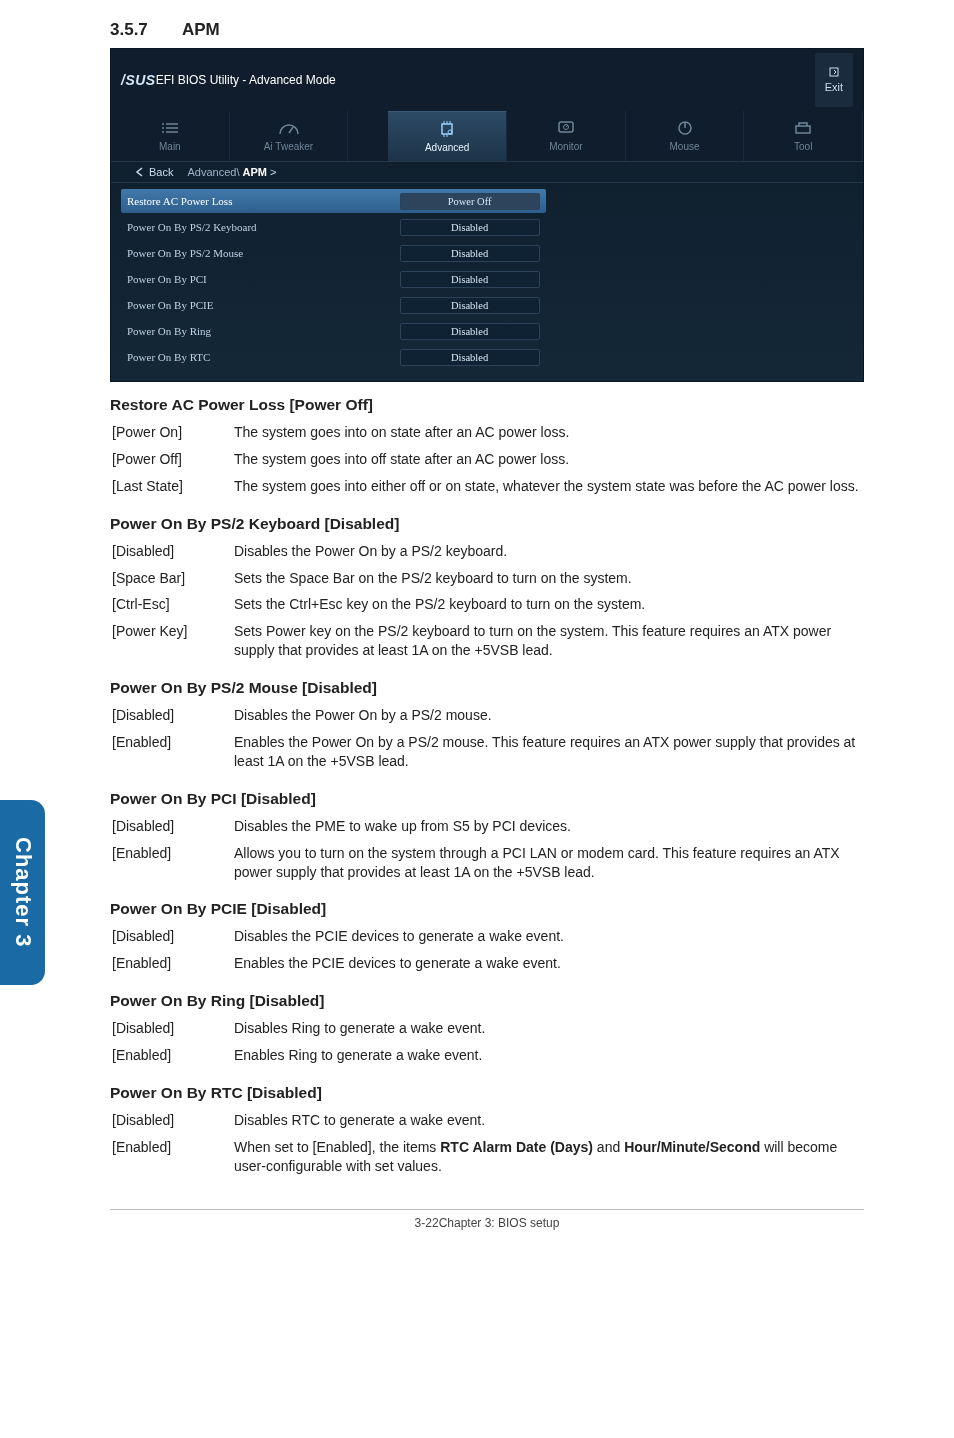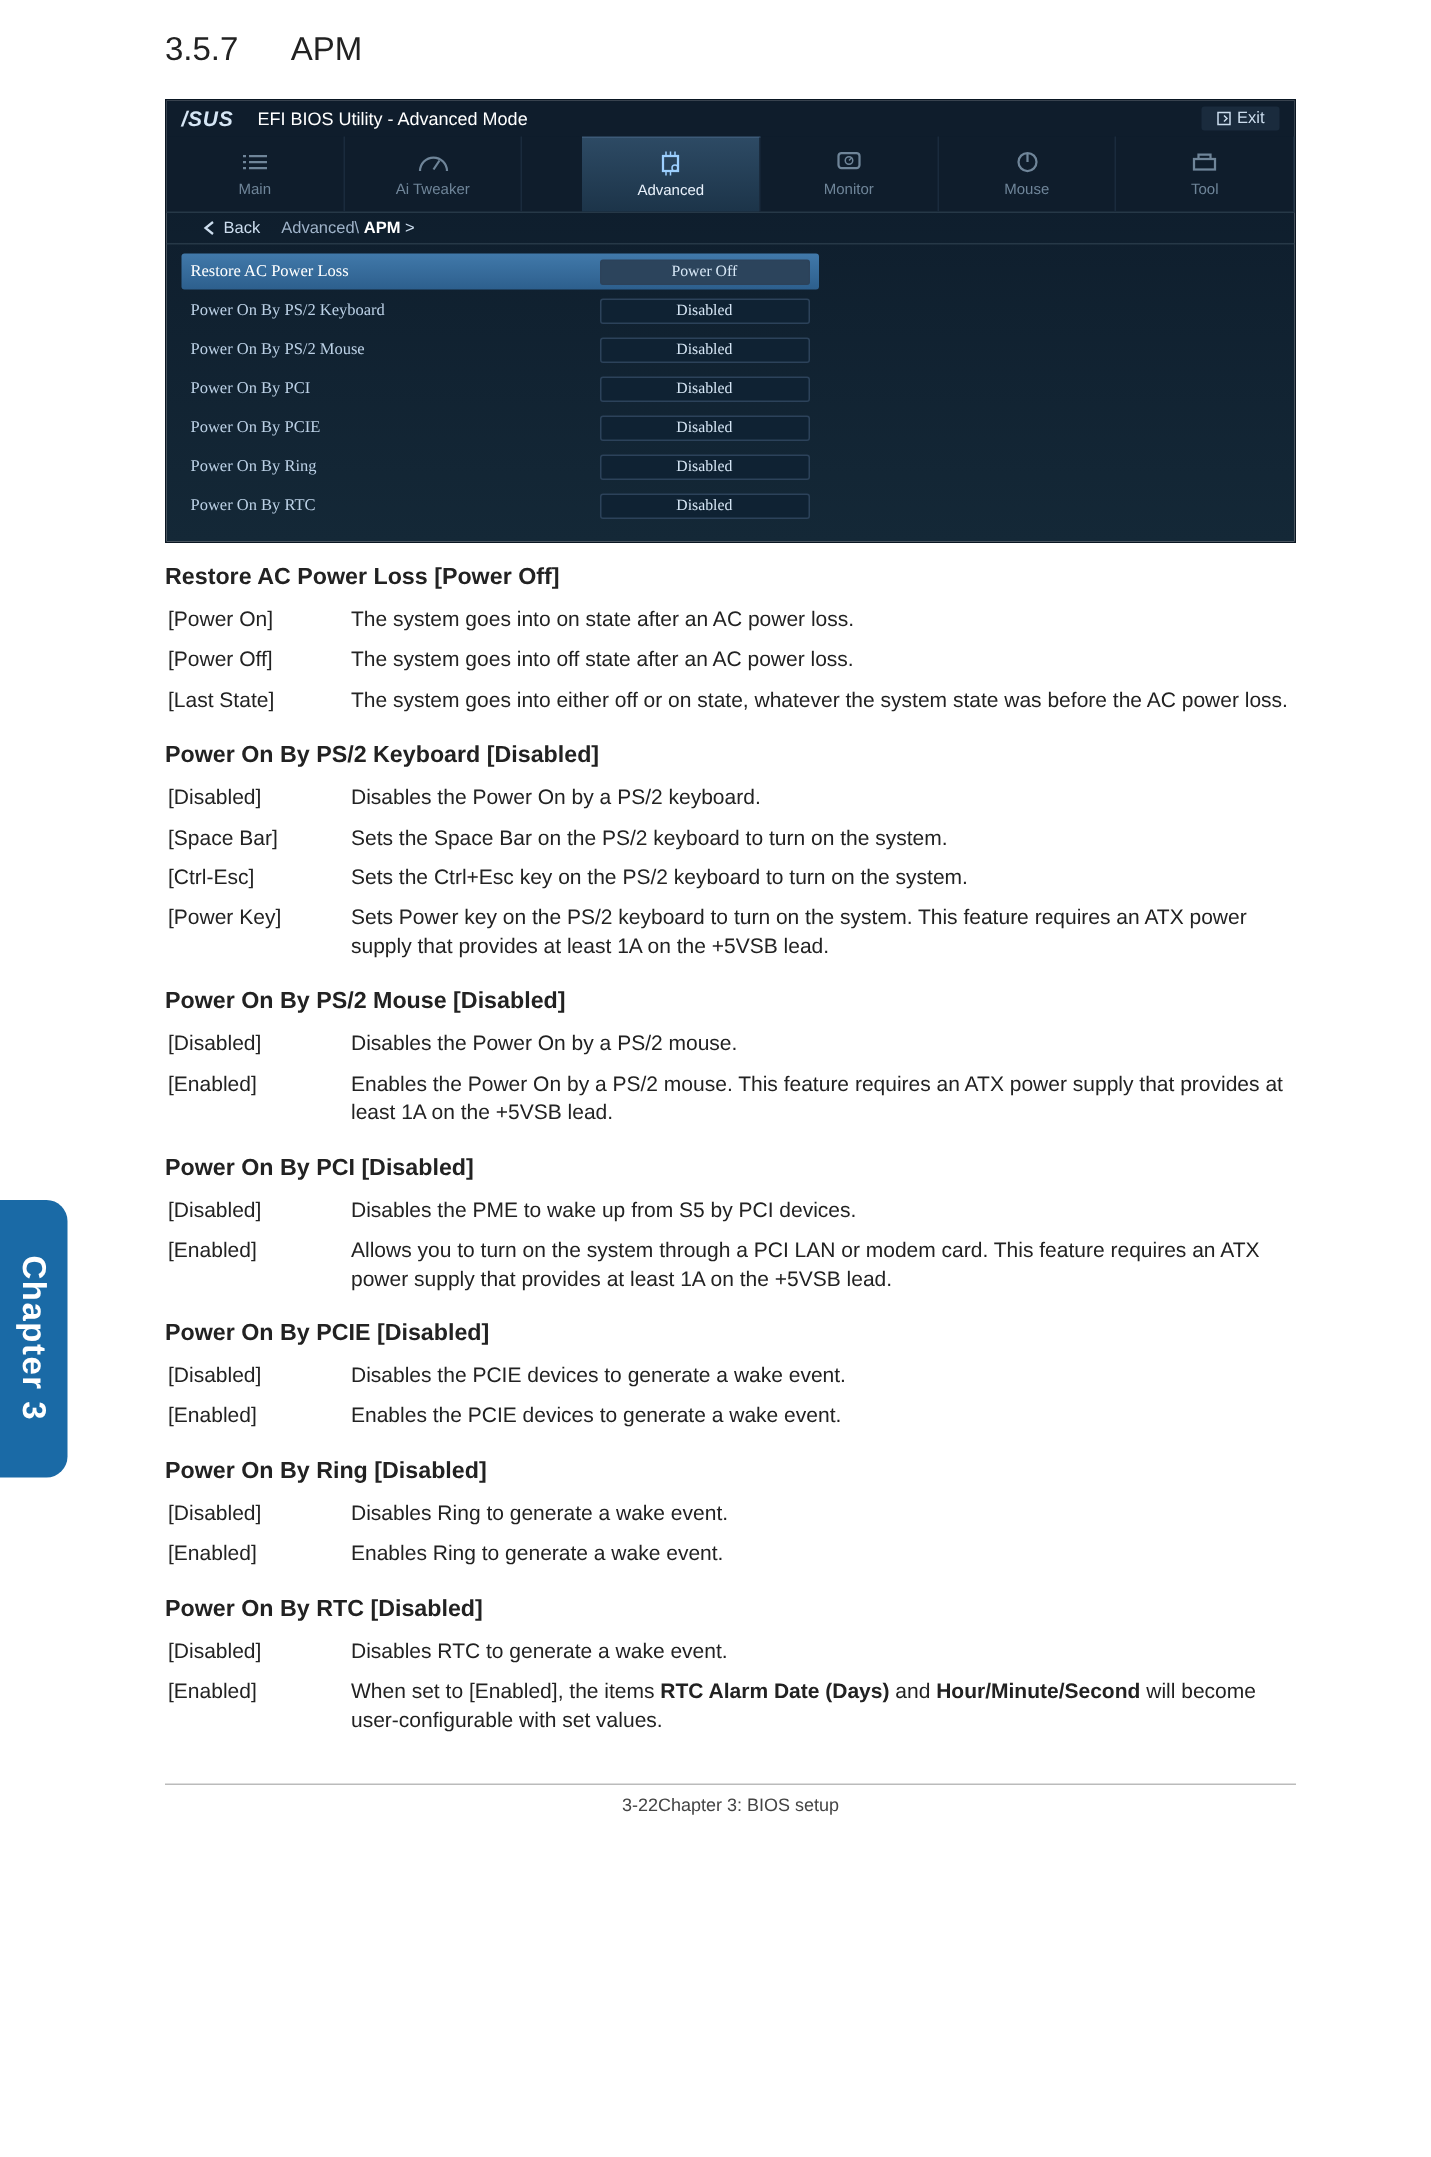--- a/index.html
+++ b/index.html
@@ -7,52 +7,52 @@
     font-family: Arial, Helvetica, sans-serif;
     background: #fff;
     width: 954px;
     margin: 0 auto;
     position: relative;
     padding: 20px 90px 20px 110px;
     font-size: 14px;
     color: #222;
   }
   .section-heading {
-    font-size: 22px;
-    font-weight: normal;
-    margin-bottom: 20px;
+    font-size: 17px;
+    font-weight: bold;
+    margin-bottom: 8px;
   }
   .section-heading .num { margin-right: 30px; }
 
   
   .bios {
     width: 100%;
     background: linear-gradient(to bottom, #0d1b2a, #142837);
     border: 1px solid #0a1622;
     color: #9fb3c9;
     font-size: 11px;
     position: relative;
     overflow: hidden;
   }
   .bios-titlebar {
     display: flex;
     align-items: center;
     justify-content: space-between;
     padding: 4px 10px;
     background: #0f1d2c;
   }
-  .bios-title-left { display:flex; align-items:center; gap:16px; }
+  .bios-title-left { display:flex; align-items:center; gap:0; }
   .asus-logo { color:#d6e6f5; font-weight:bold; font-style:italic; font-size:14px; letter-spacing:0.5px; }
   .bios-title-text { color:#ffffff; font-size:12px; }
   .exit-btn {
     background:#1a2b3d;
-    padding:2px 10px;
+    padding:14px 10px;
     border-radius:2px;
     color:#cde;
-    display:flex; align-items:center; gap:4px;
+    display:flex; align-items:center; gap:4px;flex-direction:column;
   }
   .exit-btn svg { width:10px; height:10px; }
 
   .bios-tabs {
     display:flex;
     background:#0f1d2c;
     border-bottom:1px solid #263847;
   }
   .bios-tab {
     flex:1;

